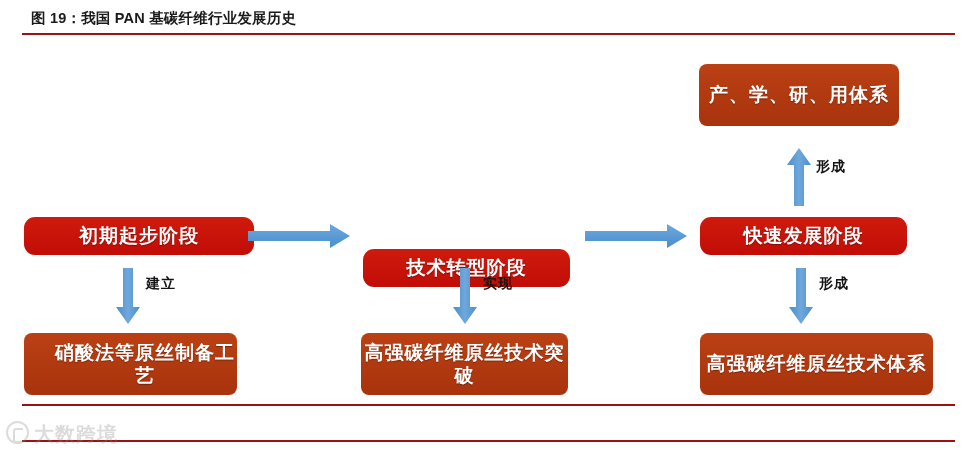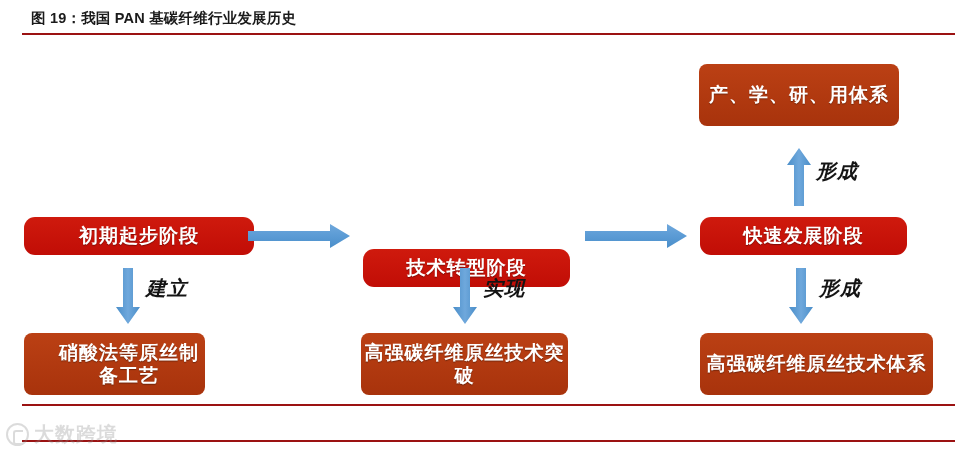--- a/index.html
+++ b/index.html
@@ -93,50 +93,49 @@
     background: linear-gradient(180deg, #bb4014 0%, #a8330c 100%);
     font-size: 19px;
     height: 62px;
     border-radius: 8px;
   }
 
   #box-stage-1 { left: 24px;  top: 217px; width: 230px; }
   #box-stage-2 { left: 363px; top: 217px; width: 207px; margin-top: 32px; }
   #box-stage-3 { left: 700px; top: 217px; width: 207px; }
 
-  #box-result-1 { left: 24px;  top: 333px; width: 181px; padding-left: 29px; }
+  #box-result-1 { left: 24px;  top: 333px; width: 213px; padding-left: 29px; }
   #box-result-2 { left: 361px; top: 333px; width: 207px; }
   #box-result-3 { left: 700px; top: 333px; width: 233px; }
 
   #box-top { left: 699px; top: 64px; width: 200px; height: 62px; }
 
   
   .arrow-down, .arrow-up {
     position: absolute;
   }
   .arrow-right {
     position: absolute;
   }
   .arrow-label {
     position: absolute;
-    font-size: 20px;
+    font-size: 14px;
     font-weight: 700;
     color: #141414;
     white-space: nowrap;
     letter-spacing: 1px;
-    font-style: italic;
   }
 
   
   .watermark {
     position: absolute;
     left: 6px;
     top: 421px;
     display: flex;
-    align-items: center;
+    align-items: flex-start;
     gap: 5px;
     opacity: 0.30;
     pointer-events: none;
   }
   .wm-logo {
     width: 23px;
     height: 23px;
     border: 2.5px solid #8c8c8c;
     border-radius: 50%;
     box-sizing: border-box;

